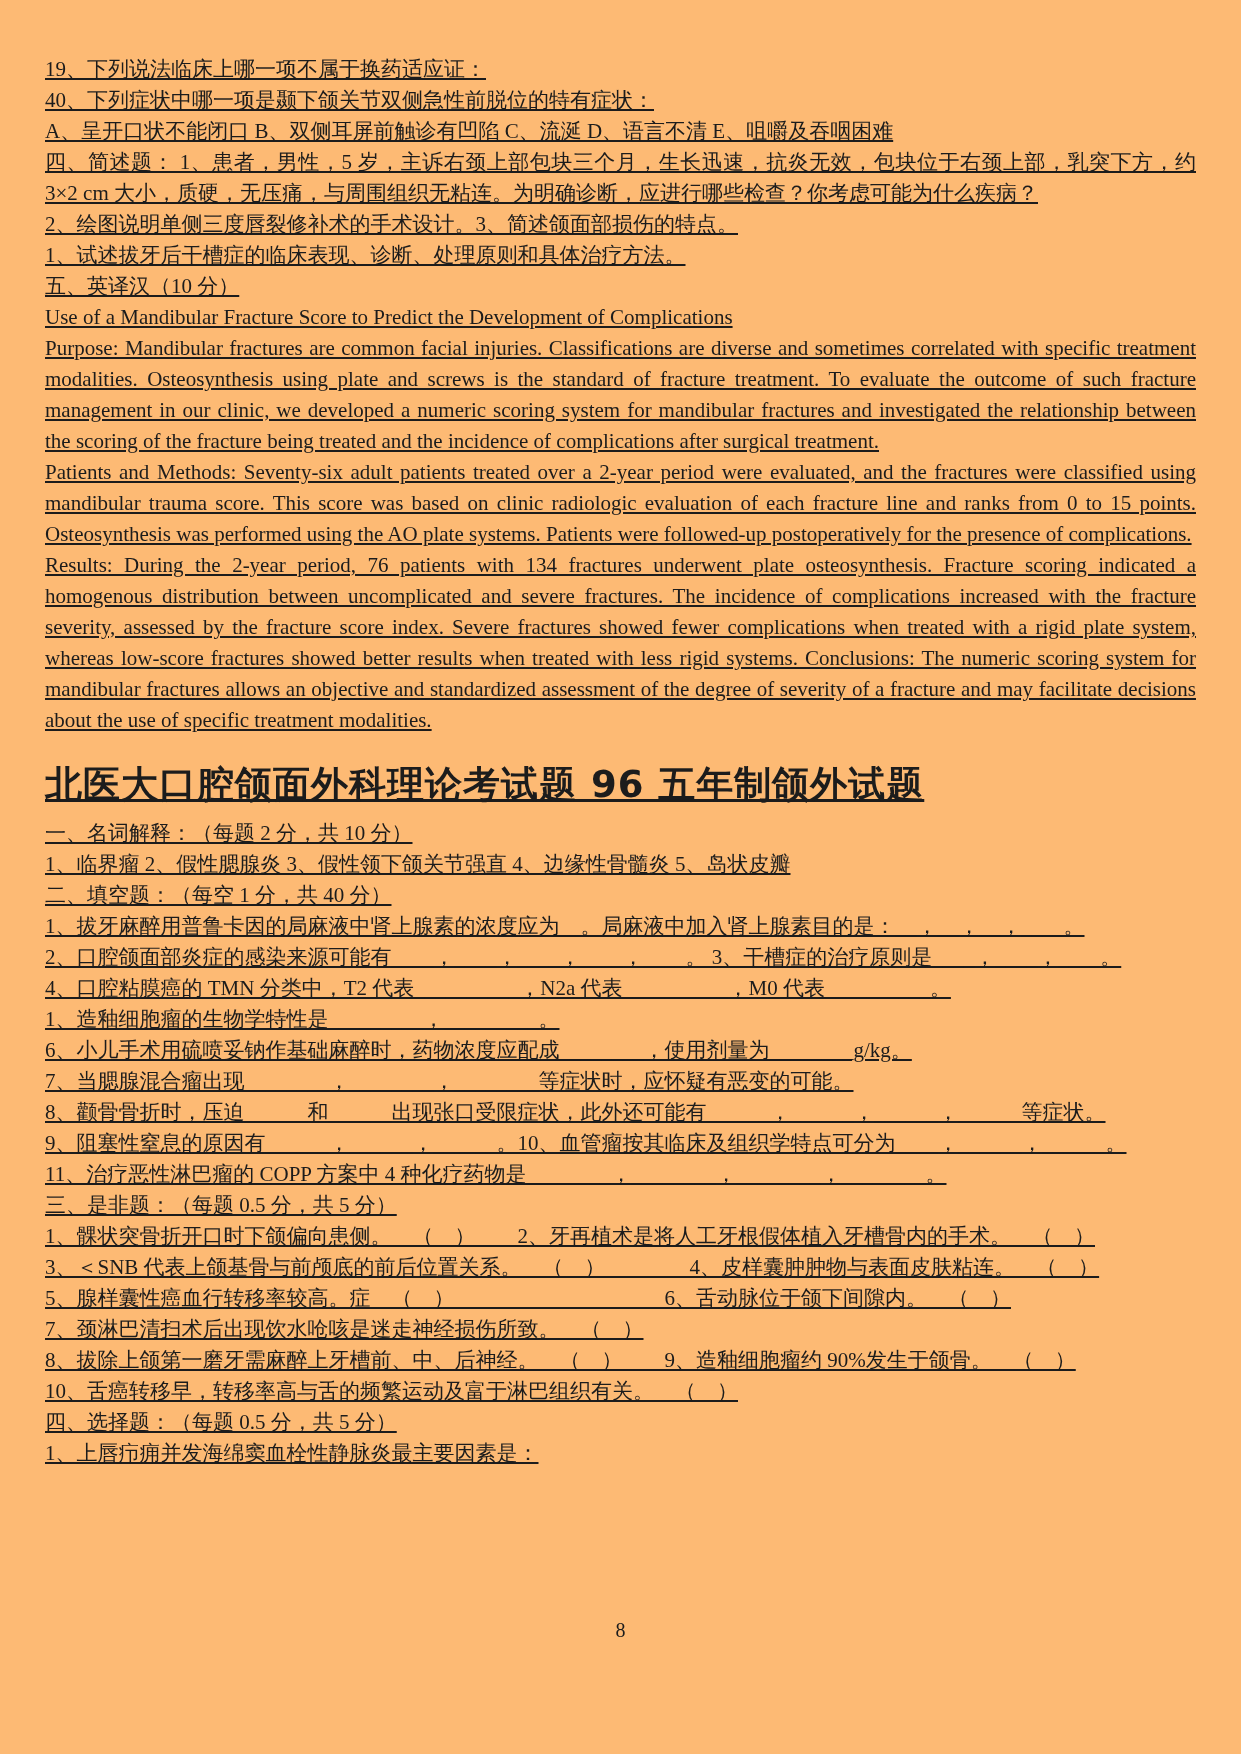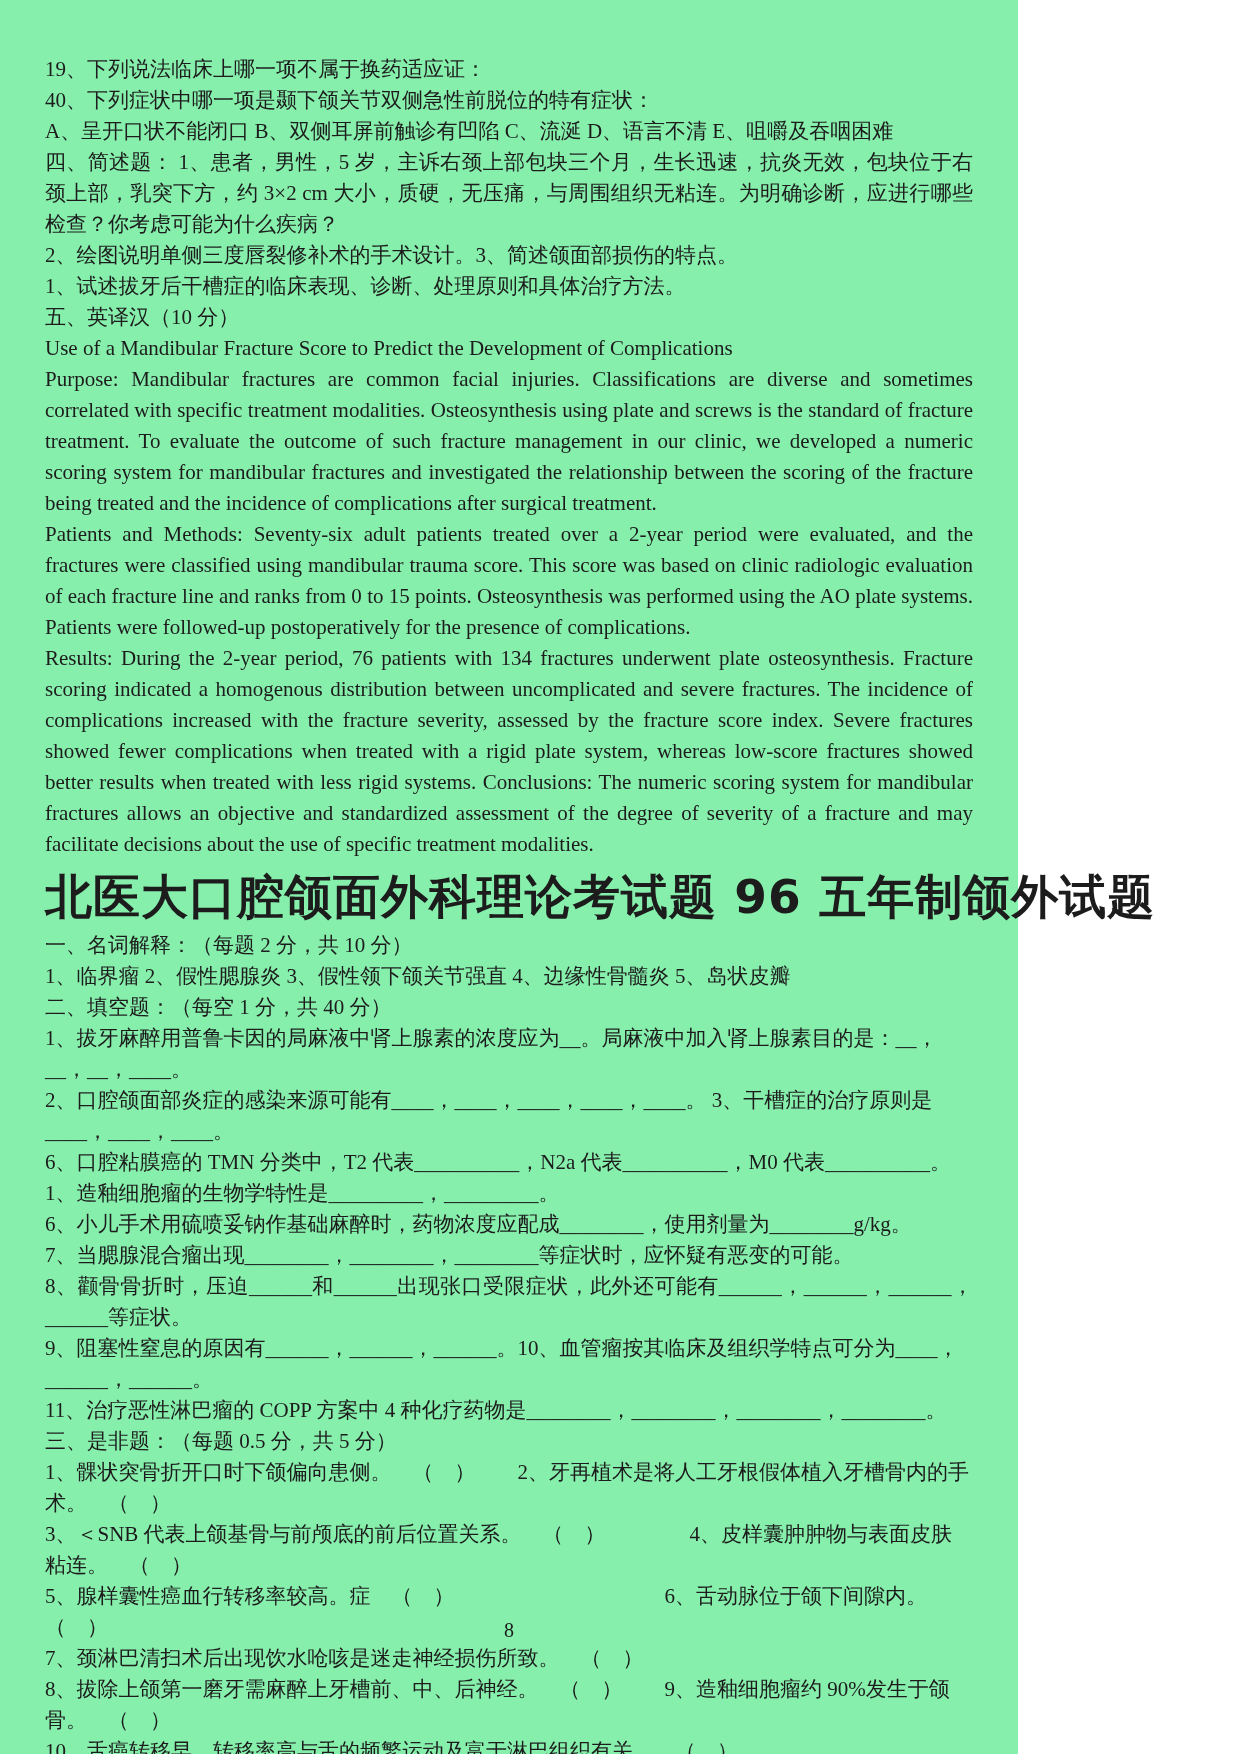--- a/index.html
+++ b/index.html
@@ -1,38 +1,38 @@
 <!DOCTYPE html>
 <html><head>
 <meta charset="utf-8">
 <style>
   html, body { margin: 0; padding: 0; background: #ffffff; }
   .page {
     position: relative;
-    width: 1018px;
+    width: 1241px;
     height: 1754px;
-    background: #86efac;
+    background: #fdba74;
     box-sizing: border-box;
     padding: 54px 45px 0 45px;
     font-family: "Liberation Serif", "DejaVu Serif", serif;
     color: #1c1c1c;
     font-size: 21px;
     line-height: 31px;
+    text-decoration: underline;
   }
   .doc p { margin: 0; padding: 0; }
   .doc p.pj { text-align: justify; }
   .doc p.h1 {
     font-family: "DejaVu Sans", "Liberation Sans", sans-serif;
     font-weight: bold;
-    font-size: 47px;
+    font-size: 37px;
     line-height: 50px;
-    margin: 12px 0 8px 0;
+    margin: 24px 0 8px 0;
     letter-spacing: 1px;
     white-space: nowrap;
-    text-align: center;
   }
   .pagenum {
     position: absolute;
     top: 1618px;
     left: 0;
     right: 0;
     text-align: center;
     font-size: 20px;
     line-height: 24px;
   }
@@ -52,21 +52,21 @@
       <p class="p">Use of a Mandibular Fracture Score to Predict the Development of Complications</p>
       <p class="pj">Purpose: Mandibular fractures are common facial injuries. Classifications are diverse and sometimes correlated with specific treatment modalities. Osteosynthesis using plate and screws is the standard of fracture treatment. To evaluate the outcome of such fracture management in our clinic, we developed a numeric scoring system for mandibular fractures and investigated the relationship between the scoring of the fracture being treated and the incidence of complications after surgical treatment.</p>
       <p class="pj">Patients and Methods: Seventy-six adult patients treated over a 2-year period were evaluated, and the fractures were classified using mandibular trauma score. This score was based on clinic radiologic evaluation of each fracture line and ranks from 0 to 15 points. Osteosynthesis was performed using the AO plate systems. Patients were followed-up postoperatively for the presence of complications.</p>
       <p class="pj">Results: During the 2-year period, 76 patients with 134 fractures underwent plate osteosynthesis. Fracture scoring indicated a homogenous distribution between uncomplicated and severe fractures. The incidence of complications increased with the fracture severity, assessed by the fracture score index. Severe fractures showed fewer complications when treated with a rigid plate system, whereas low-score fractures showed better results when treated with less rigid systems. Conclusions: The numeric scoring system for mandibular fractures allows an objective and standardized assessment of the degree of severity of a fracture and may facilitate decisions about the use of specific treatment modalities.</p>
       <p class="h1">北医大口腔颌面外科理论考试题 96 五年制颌外试题</p>
       <p class="p">一、名词解释：（每题 2 分，共 10 分）</p>
       <p class="p">1、临界瘤 2、假性腮腺炎 3、假性领下颌关节强直 4、边缘性骨髓炎  5、岛状皮瓣</p>
       <p class="p">二、填空题：（每空 1 分，共 40 分）</p>
       <p class="p">1、拔牙麻醉用普鲁卡因的局麻液中肾上腺素的浓度应为__。局麻液中加入肾上腺素目的是：__，__，__，____。</p>
       <p class="p">2、口腔颌面部炎症的感染来源可能有____，____，____，____，____。  3、干槽症的治疗原则是____，____，____。</p>
-      <p class="p">6、口腔粘膜癌的 TMN 分类中，T2 代表__________，N2a 代表__________，M0 代表__________。</p>
+      <p class="p">4、口腔粘膜癌的 TMN 分类中，T2 代表__________，N2a 代表__________，M0 代表__________。</p>
       <p class="p">1、造釉细胞瘤的生物学特性是_________，_________。</p>
       <p class="p">6、小儿手术用硫喷妥钠作基础麻醉时，药物浓度应配成________，使用剂量为________g/kg。</p>
       <p class="p">7、当腮腺混合瘤出现________，________，________等症状时，应怀疑有恶变的可能。</p>
       <p class="pj">8、颧骨骨折时，压迫______和______出现张口受限症状，此外还可能有______，______，______，______等症状。</p>
       <p class="p">9、阻塞性窒息的原因有______，______，______。10、血管瘤按其临床及组织学特点可分为____，______，______。</p>
       <p class="p">11、治疗恶性淋巴瘤的 COPP 方案中 4 种化疗药物是________，________，________，________。</p>
       <p class="p">三、是非题：（每题 0.5 分，共 5 分）</p>
       <p class="p">1、髁状突骨折开口时下颌偏向患侧。　（　）　　2、牙再植术是将人工牙根假体植入牙槽骨内的手术。　（　）</p>
       <p class="p">3、＜SNB 代表上颌基骨与前颅底的前后位置关系。　（　）　　　　4、皮样囊肿肿物与表面皮肤粘连。　（　）</p>
       <p class="p">5、腺样囊性癌血行转移率较高。症　（　）　　　　　　　　　　6、舌动脉位于颌下间隙内。　（　）</p>

